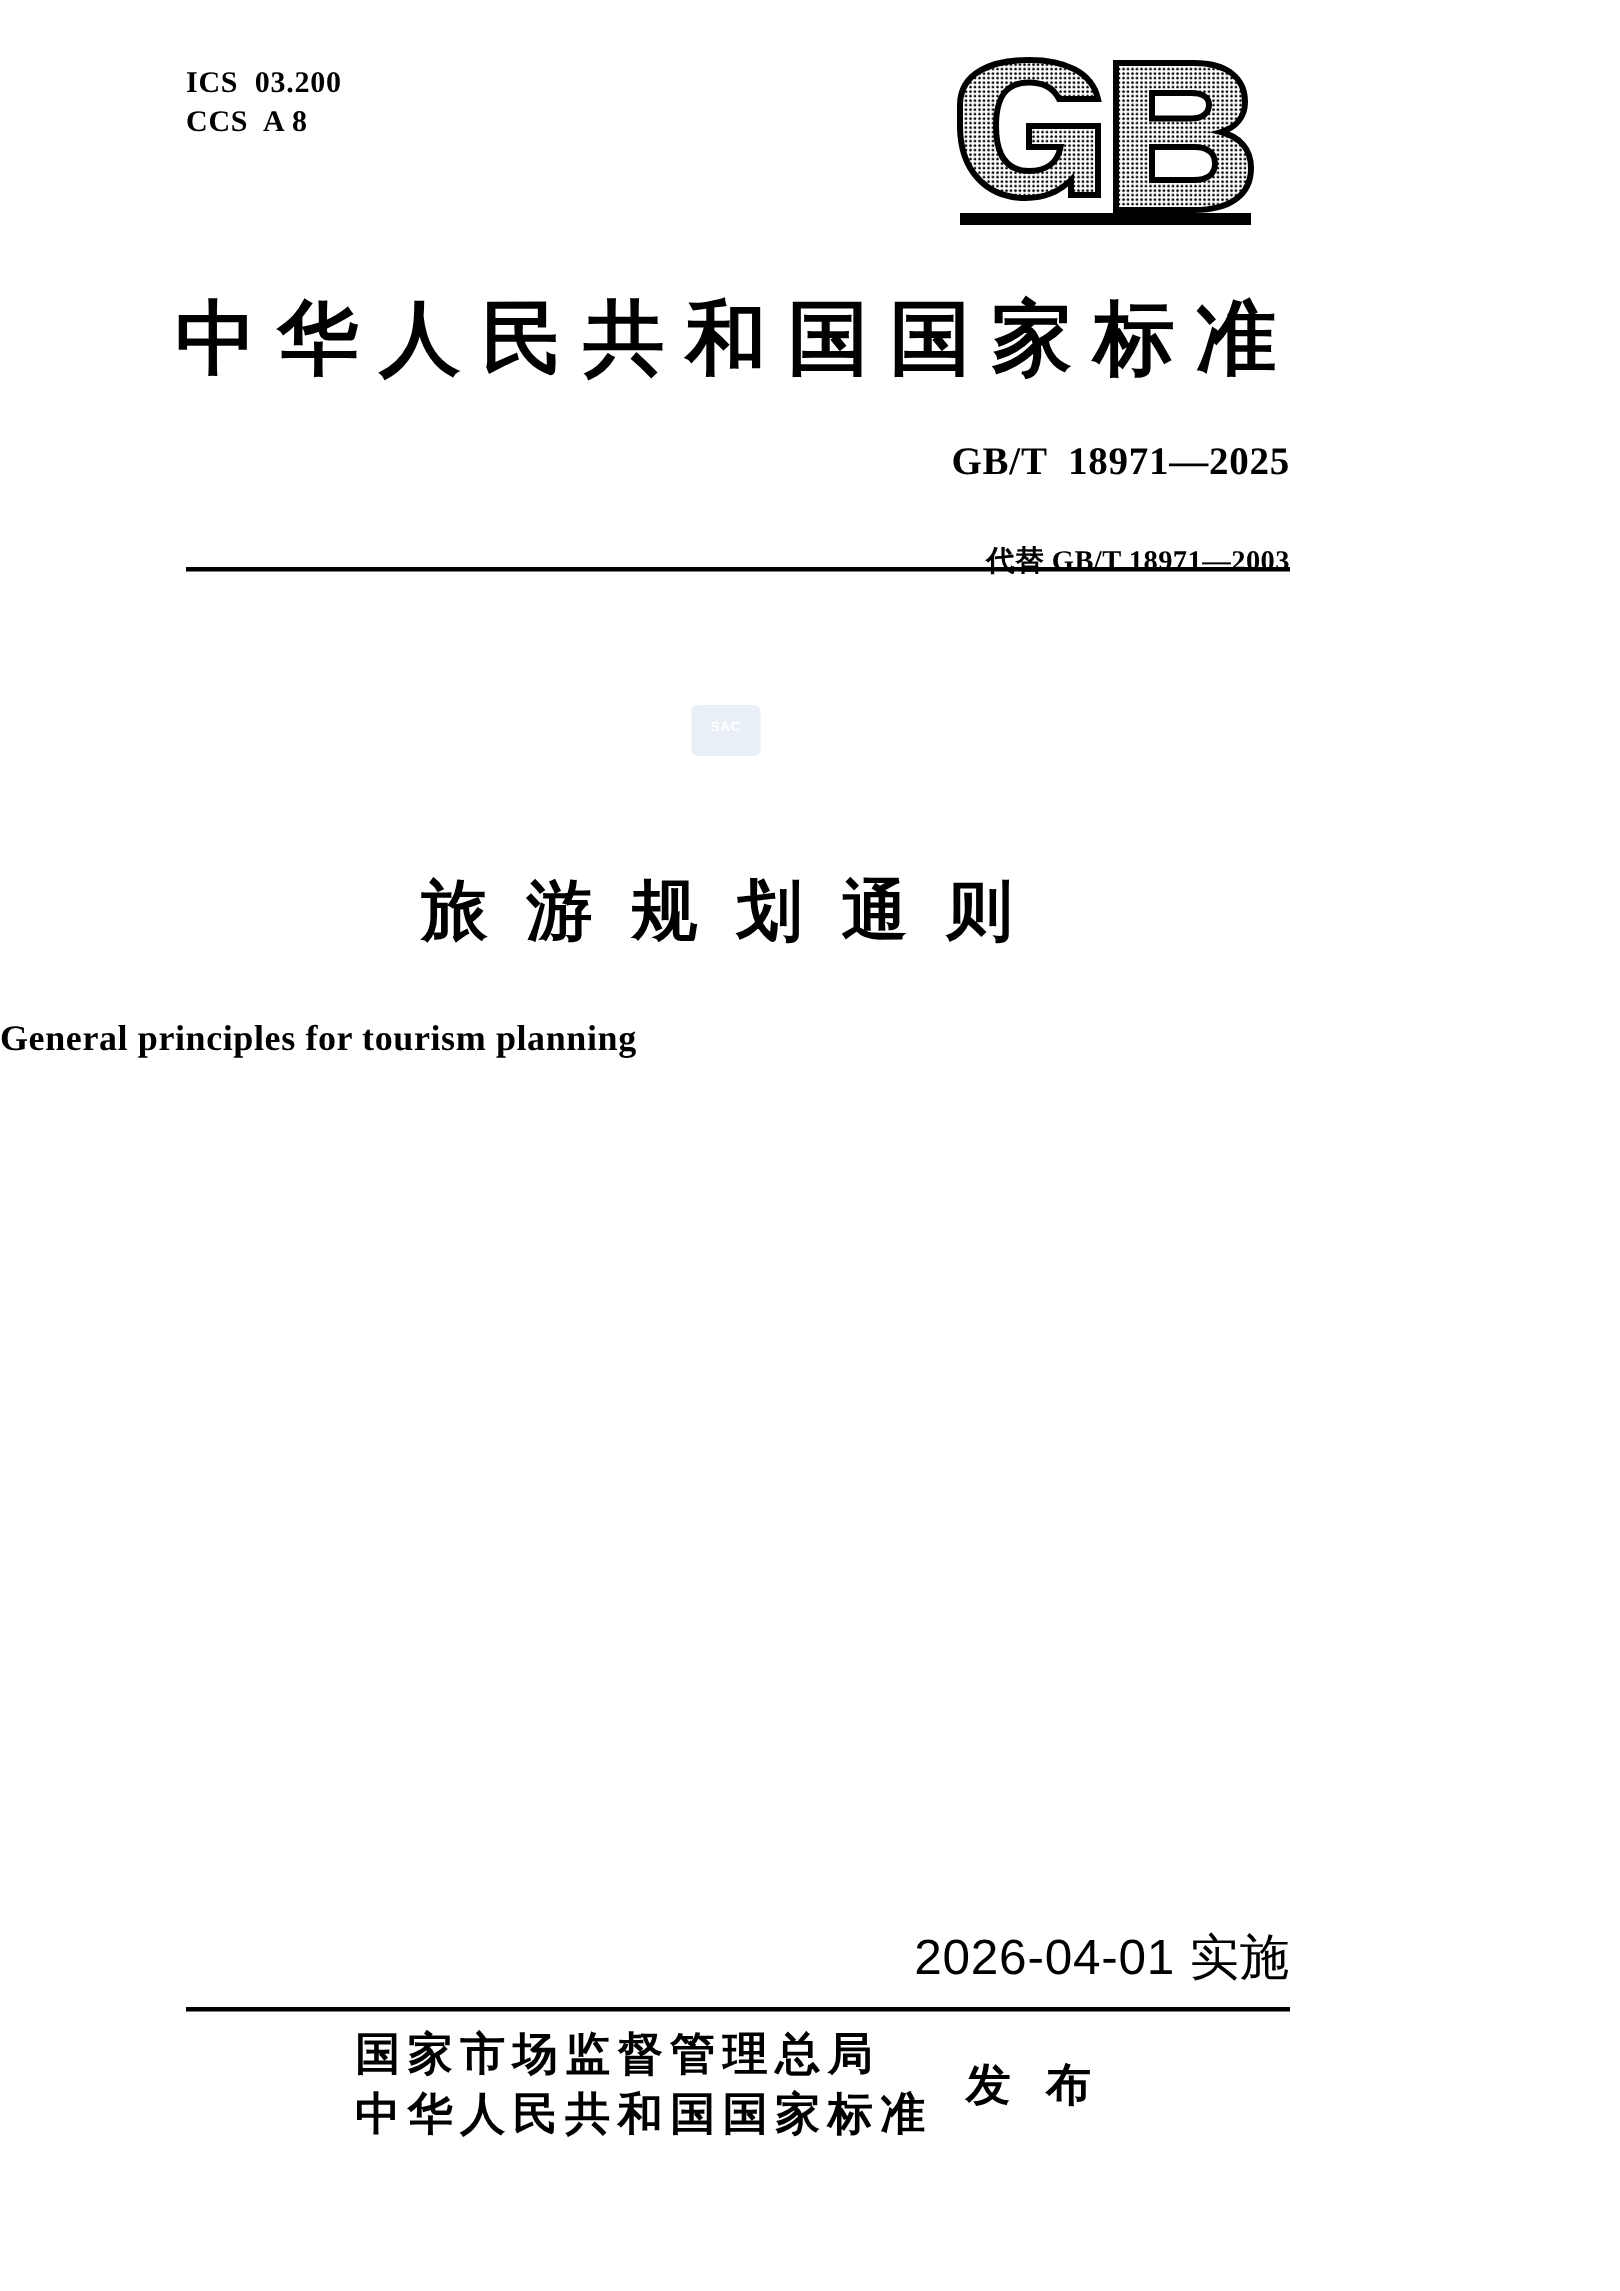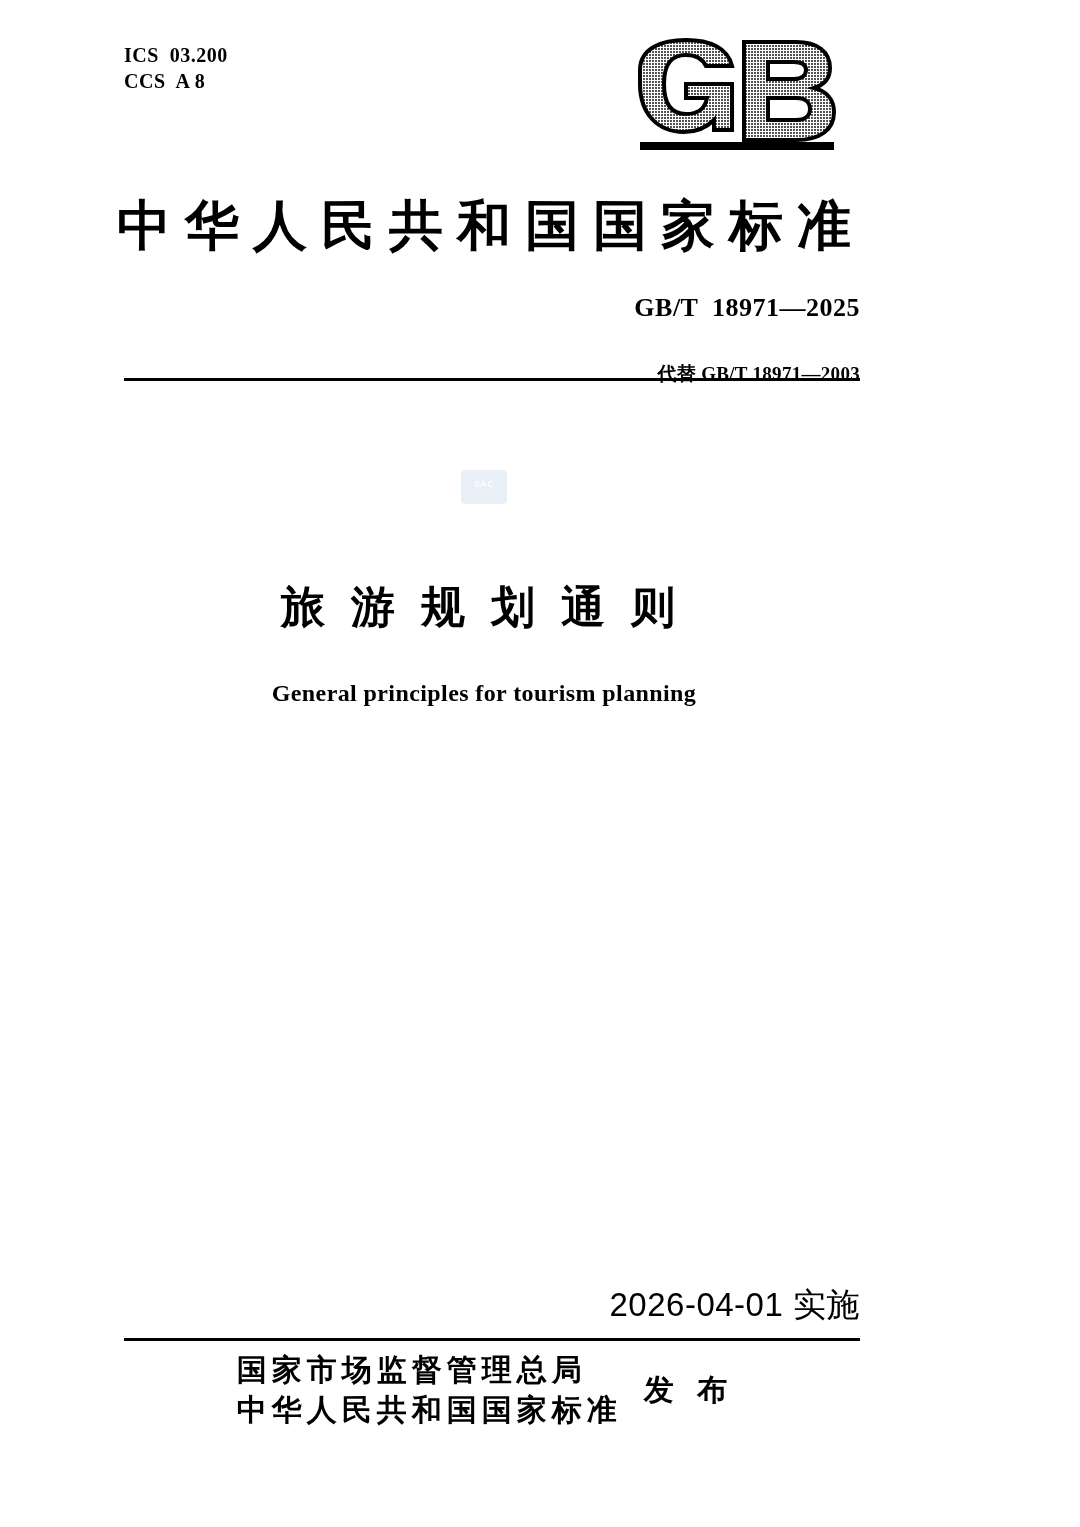--- a/index.html
+++ b/index.html
@@ -137,21 +137,20 @@
     font-weight: bold;
     font-size: 44px;
     letter-spacing: 26px;
     padding-left: 26px;
   }
   .doc-title-en {
     position: absolute;
     left: 0;
     right: 0;
     top: 680px;
-    text-align: center;
     font-family: "Liberation Serif", serif;
     font-weight: bold;
     font-size: 24px;
     letter-spacing: 0.4px;
   }
 
   
   .date-issue {
     position: absolute;
     left: 124px;

